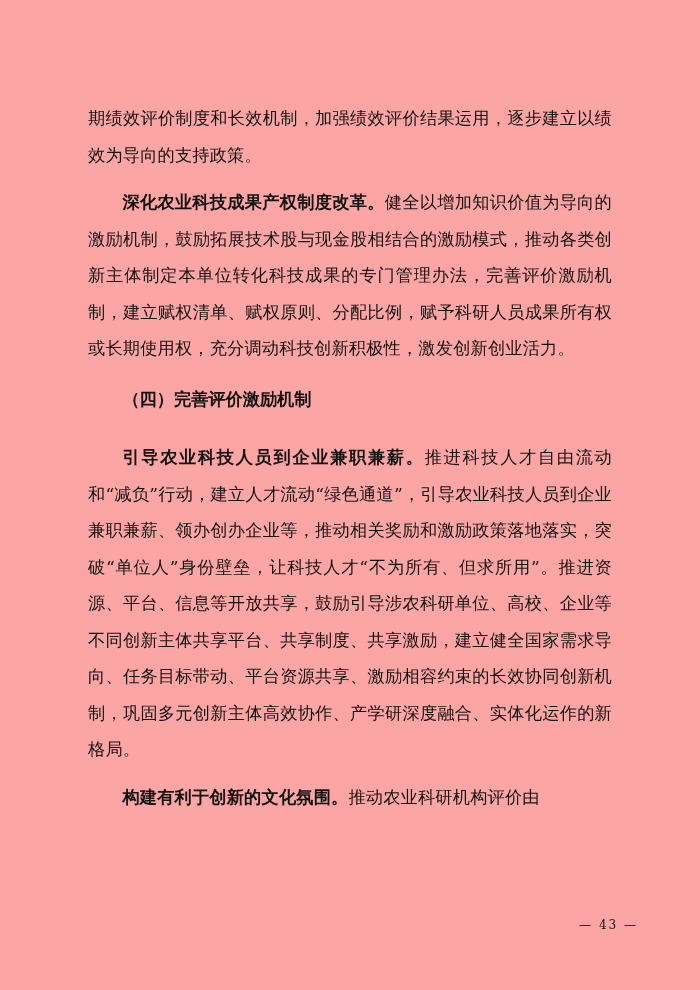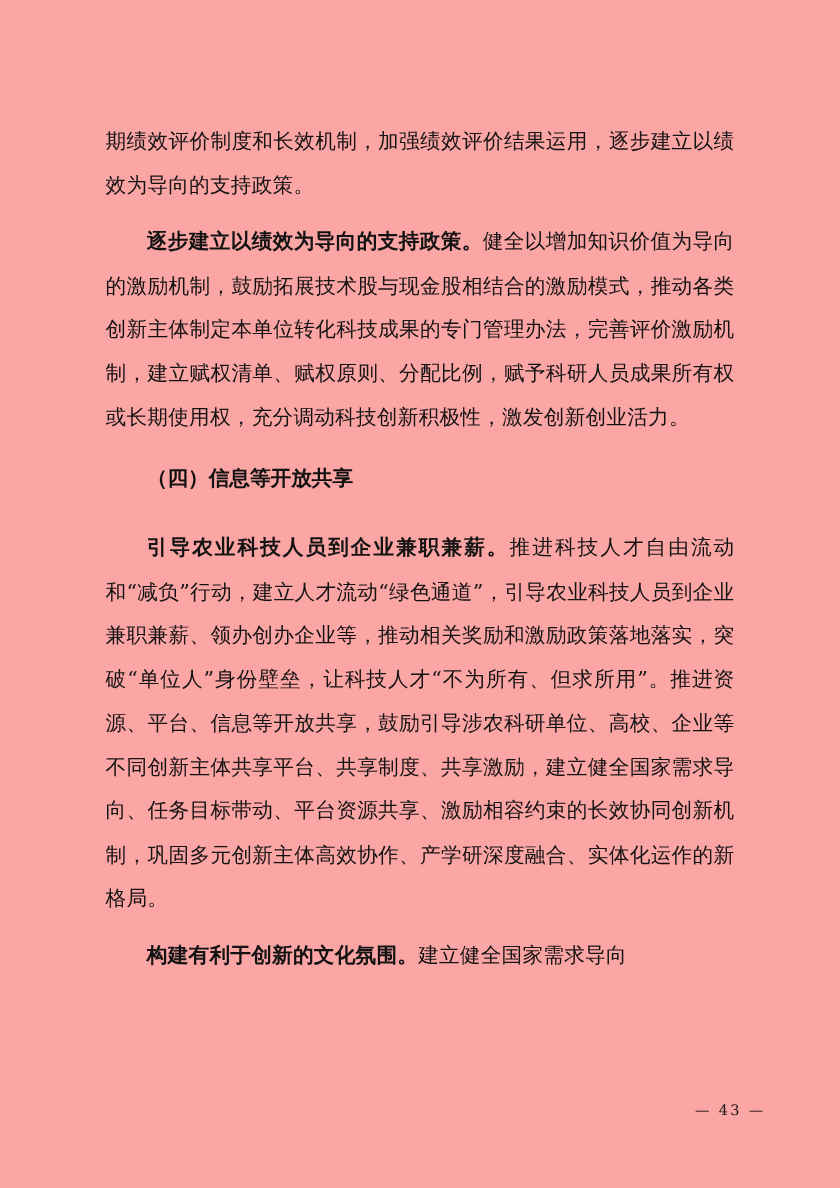--- a/index.html
+++ b/index.html
@@ -70,34 +70,34 @@
 <body>
 
 <div class="page">
 
   <div class="content">
 
     <p class="para">期绩效评价制度和长效机制，加强绩效评价结果运用，逐步建立以绩效为导向的支持政策。</p>
 
     <div class="spacer-sm"></div>
 
-    <p class="para indent"><span class="bold-lead">逐步建立以绩效为导向的支持政策。</span><span>健全以增加知识价值为导向的激励机制，鼓励拓展技术股与现金股相结合的激励模式，推动各类创新主体制定本单位转化科技成果的专门管理办法，完善评价激励机制，建立赋权清单、赋权原则、分配比例，赋予科研人员成果所有权或长期使用权，充分调动科技创新积极性，激发创新创业活力。</span></p>
+    <p class="para indent"><span class="bold-lead">深化农业科技成果产权制度改革。</span><span>健全以增加知识价值为导向的激励机制，鼓励拓展技术股与现金股相结合的激励模式，推动各类创新主体制定本单位转化科技成果的专门管理办法，完善评价激励机制，建立赋权清单、赋权原则、分配比例，赋予科研人员成果所有权或长期使用权，充分调动科技创新积极性，激发创新创业活力。</span></p>
 
     <div class="spacer-md"></div>
 
-    <p class="heading">（四）信息等开放共享</p>
+    <p class="heading">（四）完善评价激励机制</p>
 
     <div class="spacer-sm"></div>
 
 
     <div class="spacer-sm"></div>
 
     <p class="para indent"><span class="bold-lead">引导农业科技人员到企业兼职兼薪。</span><span>推进科技人才自由流动和“减负”行动，建立人才流动“绿色通道”，引导农业科技人员到企业兼职兼薪、领办创办企业等，推动相关奖励和激励政策落地落实，突破“单位人”身份壁垒，让科技人才“不为所有、但求所用”。推进资源、平台、信息等开放共享，鼓励引导涉农科研单位、高校、企业等不同创新主体共享平台、共享制度、共享激励，建立健全国家需求导向、任务目标带动、平台资源共享、激励相容约束的长效协同创新机制，巩固多元创新主体高效协作、产学研深度融合、实体化运作的新格局。</span></p>
 
     <div class="spacer-sm"></div>
 
-    <p class="para indent"><span class="bold-lead">构建有利于创新的文化氛围。</span><span>建立健全国家需求导向</span></p>
+    <p class="para indent"><span class="bold-lead">构建有利于创新的文化氛围。</span><span>推动农业科研机构评价由</span></p>
 
   </div>
 
   <div class="page-number">— 43 —</div>
 
 </div>
 
 </body></html>

